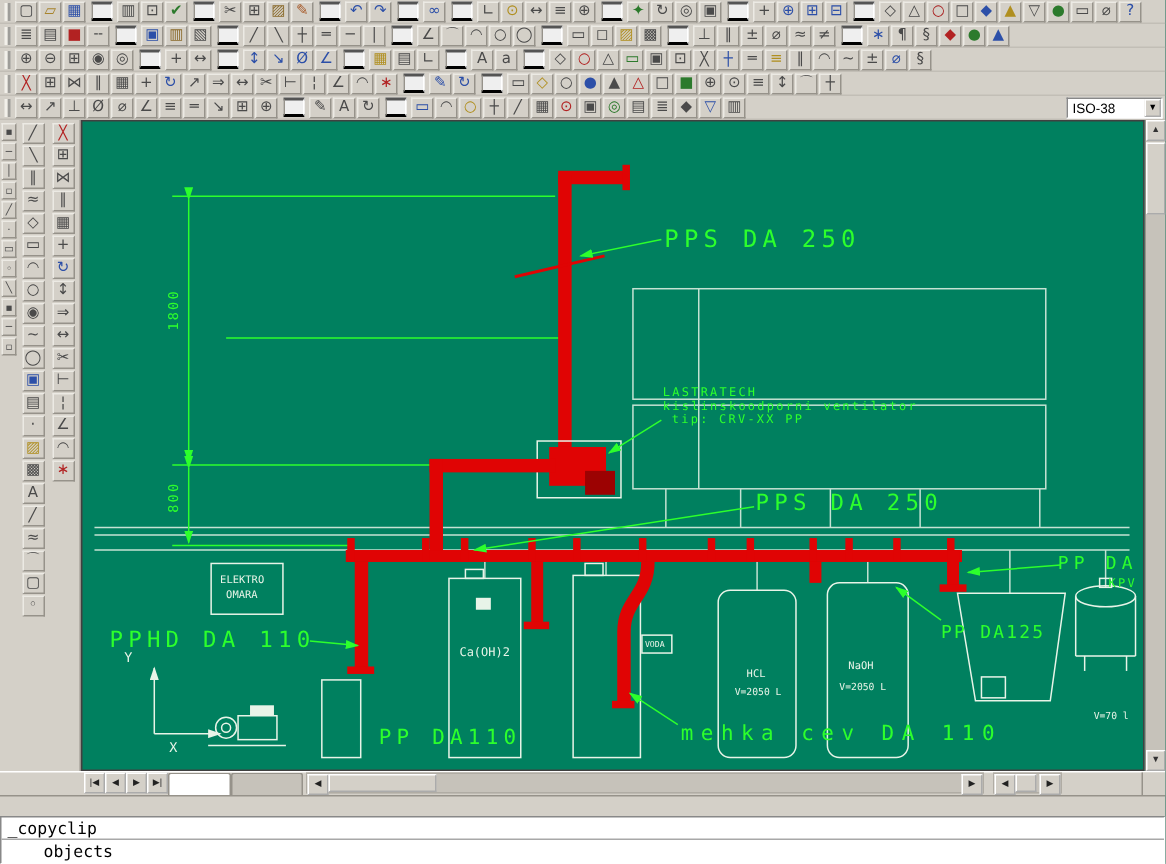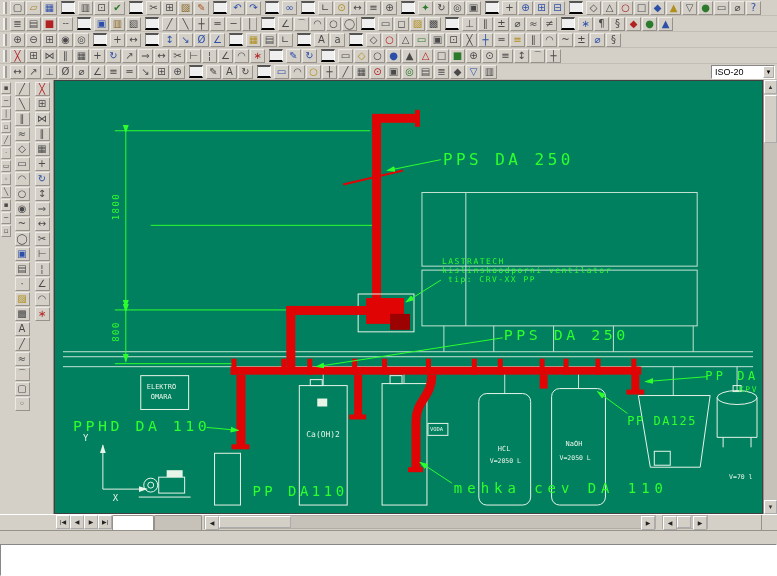--- a/index.html
+++ b/index.html
@@ -290,21 +290,21 @@
           <button class="icon-btn" style="color: rgb(178, 34, 34);">⊙</button>
           <button class="icon-btn" style="color: rgb(74, 74, 74);">▣</button>
           <button class="icon-btn" style="color: rgb(44, 122, 44);">◎</button>
           <button class="icon-btn" style="color: rgb(74, 74, 74);">▤</button>
           <button class="icon-btn" style="color: rgb(74, 74, 74);">≣</button>
           <button class="icon-btn" style="color: rgb(74, 74, 74);">◆</button>
           <button class="icon-btn" style="color: rgb(44, 79, 168);">▽</button>
           <button class="icon-btn" style="color: rgb(74, 74, 74);">▥</button>
         </div>
       <div class="combo">
-        <span>ISO-20</span>
+        <span>ISO-38</span>
         <span class="combo-arrow">▼</span>
       </div>
     </div>
   </div>
 
   <div class="workspace">
 
     <div class="left-dock">
       <div class="dock-strip">
           <button class="icon-btn" style="color: rgb(74, 74, 74);">▪</button>
@@ -534,15 +534,17 @@
       <div class="hthumb"></div>
       <div class="htrack"></div>
       <button class="tab-nav">▶</button>
     </div>
     <div class="corner"></div>
   </div>
 
   <div class="graybar"></div>
 
   <div class="cmd">
+    <div class="cmd-line1">_copyclip</div>
+    <div class="cmd-line2">objects</div>
   </div>
 
 </div>
 
 </body></html>

